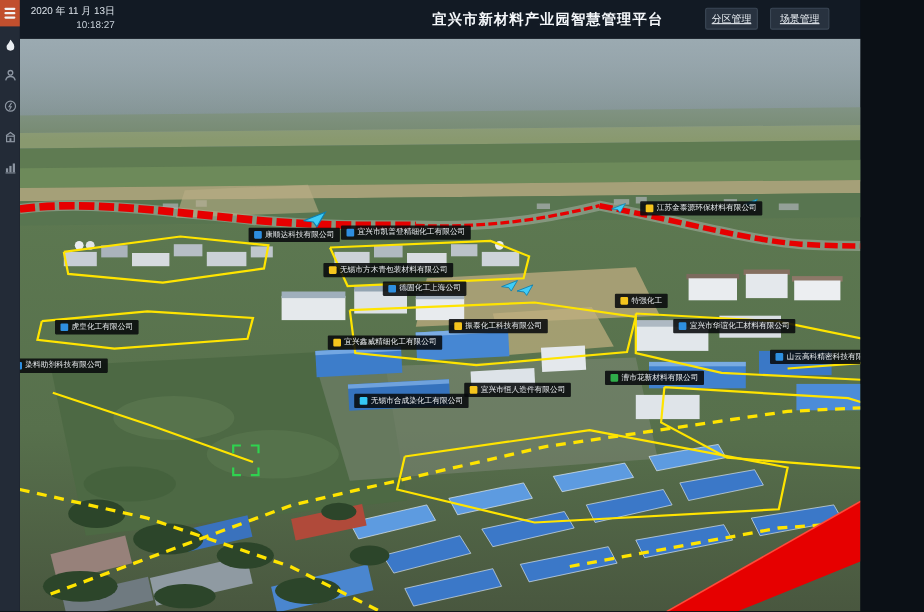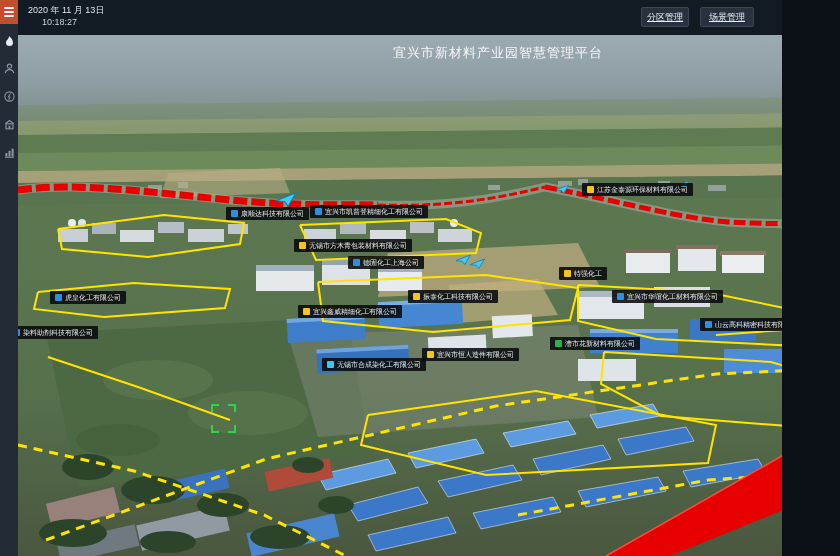--- a/index.html
+++ b/index.html
@@ -10,24 +10,24 @@
   .sidebar{position:absolute;left:0;top:0;width:18px;height:556px;background:#232b37;z-index:30;}
   .menu-btn{width:18px;height:24px;background:#c14f2e;display:flex;flex-direction:column;
             justify-content:center;align-items:center;gap:2px;cursor:pointer;}
   .menu-btn i{display:block;width:10px;height:2px;background:#f2f4f6;border-radius:1px;}
   .side-ic{width:18px;height:20px;display:flex;align-items:center;justify-content:center;cursor:pointer;}
   .side-ic svg{display:block;}
 
   
   .header{position:absolute;left:18px;top:0;width:822px;height:35px;background:#121a24;z-index:25;}
   .datetime{position:absolute;left:10px;top:4px;color:#dce3ea;font-size:9px;line-height:12px;}
-  .datetime .time{padding-left:14px;color:#c9d2da;}
+  .datetime .time{padding-left:14px;color:#c9d2da;text-align:right;}
   .app-title{position:absolute;left:330px;top:0;width:300px;height:35px;display:flex;
              align-items:center;justify-content:center;color:#f4f7fa;font-size:13px;
-             font-weight:normal;letter-spacing:1px;margin-top:35px;}
+             font-weight:bold;letter-spacing:1px;}
   .hdr-btn{position:absolute;top:7px;height:18px;background:#28323f;border:1px solid #3b4755;
            border-radius:2px;color:#e7ecf1;font-size:9px;display:flex;align-items:center;
            justify-content:center;cursor:pointer;}
   .btn-partition{left:623px;width:46px;text-decoration:underline;}
   .btn-scene{left:682px;width:52px;text-decoration:underline;}
   .dropdown{position:absolute;left:744px;top:4px;width:66px;height:26px;background:#222b38;
             border:1px solid #4a5663;border-radius:2px;cursor:pointer;}
   .dropdown .lbl{display:block;text-align:center;font-size:8px;color:#d9e4ef;padding-top:2px;}
   .dropdown .bar{height:1px;background:#8b97a5;margin:2px 3px 0 3px;}
   .dropdown .chev{width:5px;height:5px;border-right:1.5px solid #cfd6dd;border-bottom:1.5px solid #cfd6dd;

